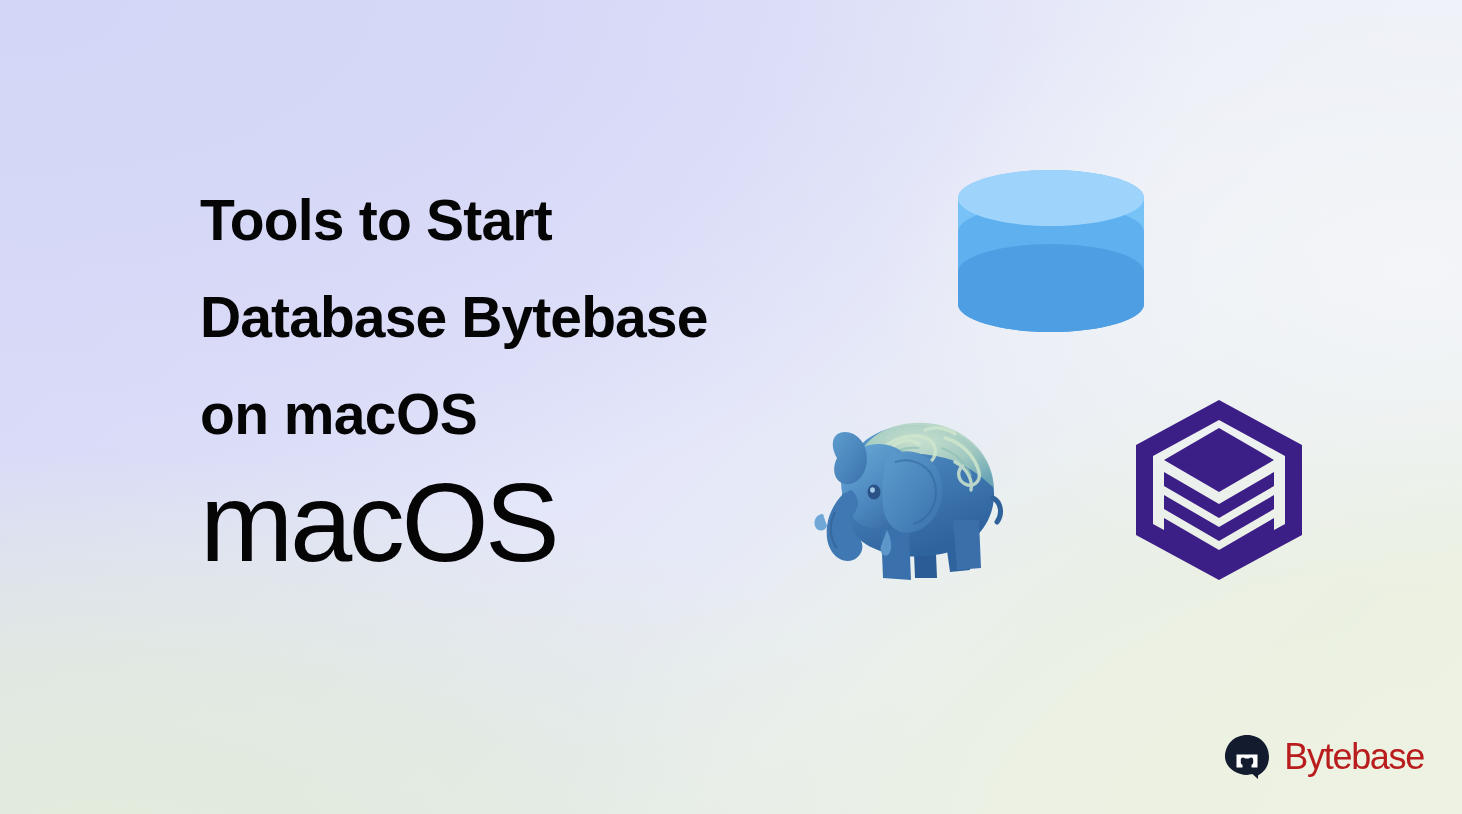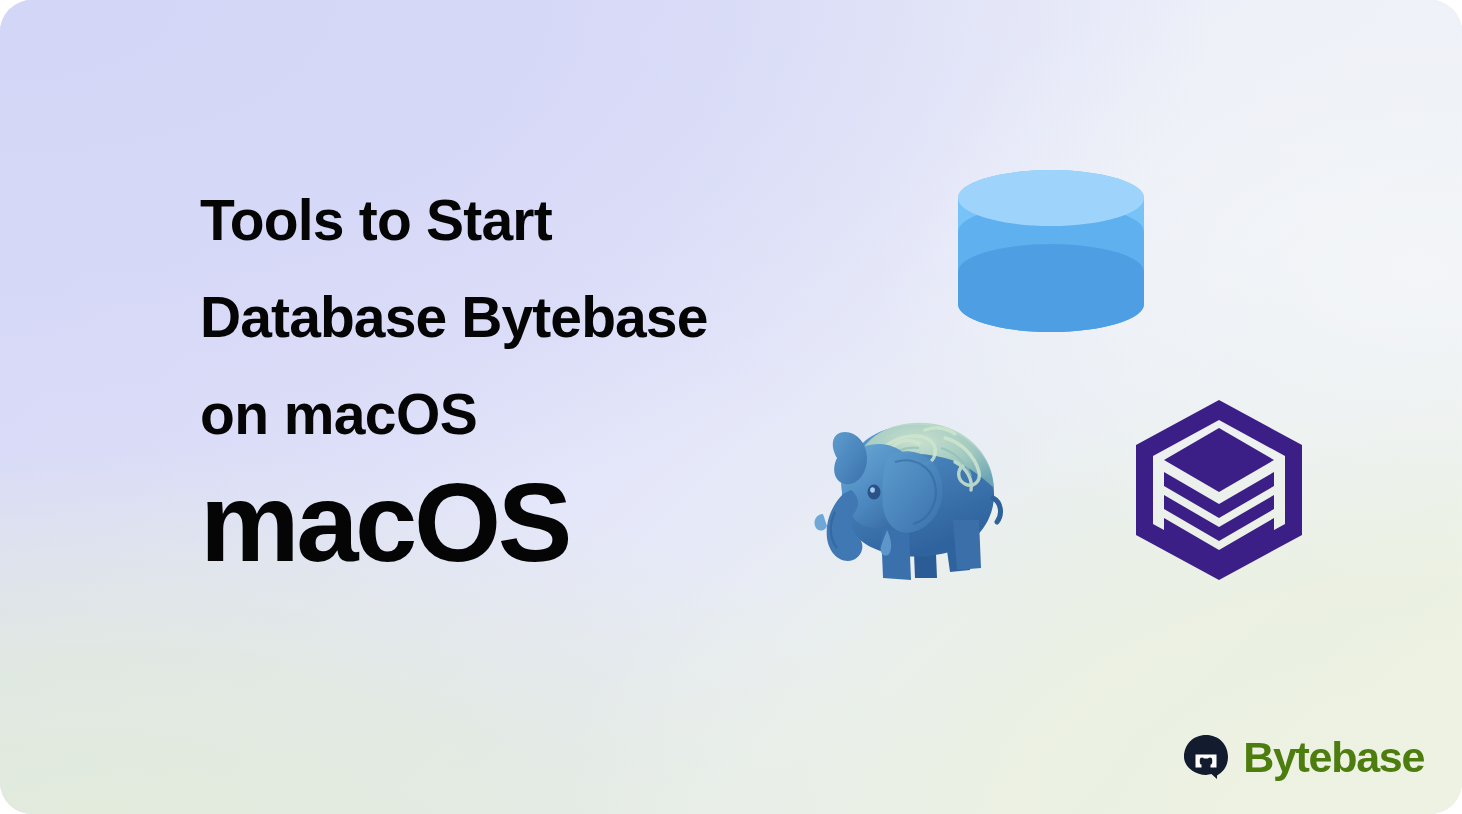--- a/index.html
+++ b/index.html
@@ -15,21 +15,20 @@
     background: #ffffff;
   }
 
   
   .banner {
     position: relative;
     width: 1462px;
     height: 814px;
     overflow: hidden;
     background-color: #e8eef0;
-    border-radius: 32px;
   }
 
   
   .bg-base {
     position: absolute;
     inset: 0;
     background:
       radial-gradient(115% 95% at 0% 0%,   #d4d6f7 0%,  #d6d8f7 30%, rgba(214,216,247,0) 72%),
       radial-gradient(120% 110% at 100% 0%, #eef1f8 0%, rgba(238,241,248,0) 60%),
       linear-gradient(135deg, #d6d8f7 0%, #dcdef8 26%, #e4e6fa 46%, #e9eef3 66%, #e7eee2 86%, #eef3e6 100%);
@@ -70,21 +69,21 @@
     font-size: 57px;
     line-height: 97px;
   }
   .headline .line.l1 { letter-spacing: -0.8px; }
   .headline .line.l2 { letter-spacing: -0.9px; }
   .headline .line.l3 { letter-spacing: -0.6px; }
   .headline .line.l4 {
     font-size: 112px;
     line-height: 112px;
     letter-spacing: -3.4px;
-    font-weight: 700;
+    font-weight: 400;
     margin-top: 4px;
   }
 
   
   .db-cylinder {
     position: absolute;
     left: 958px;
     top: 170px;
     width: 186px;
     height: 162px;
@@ -120,24 +119,24 @@
     align-items: center;
     gap: 14px;
     z-index: 6;
   }
   .brand-mark {
     width: 46px;
     height: 46px;
     flex: 0 0 auto;
   }
   .brand-name {
-    font-size: 43px;
-    font-weight: 700;
+    font-size: 36px;
+    font-weight: 400;
     letter-spacing: -1.3px;
-    color: #4d7c0f;
+    color: #b91c1c;
     line-height: 1;
     font-family: "Liberation Sans", sans-serif;
   }
 </style>
 </head>
 <body>
 
 <div class="banner">
 
   <div class="bg-base"></div>

